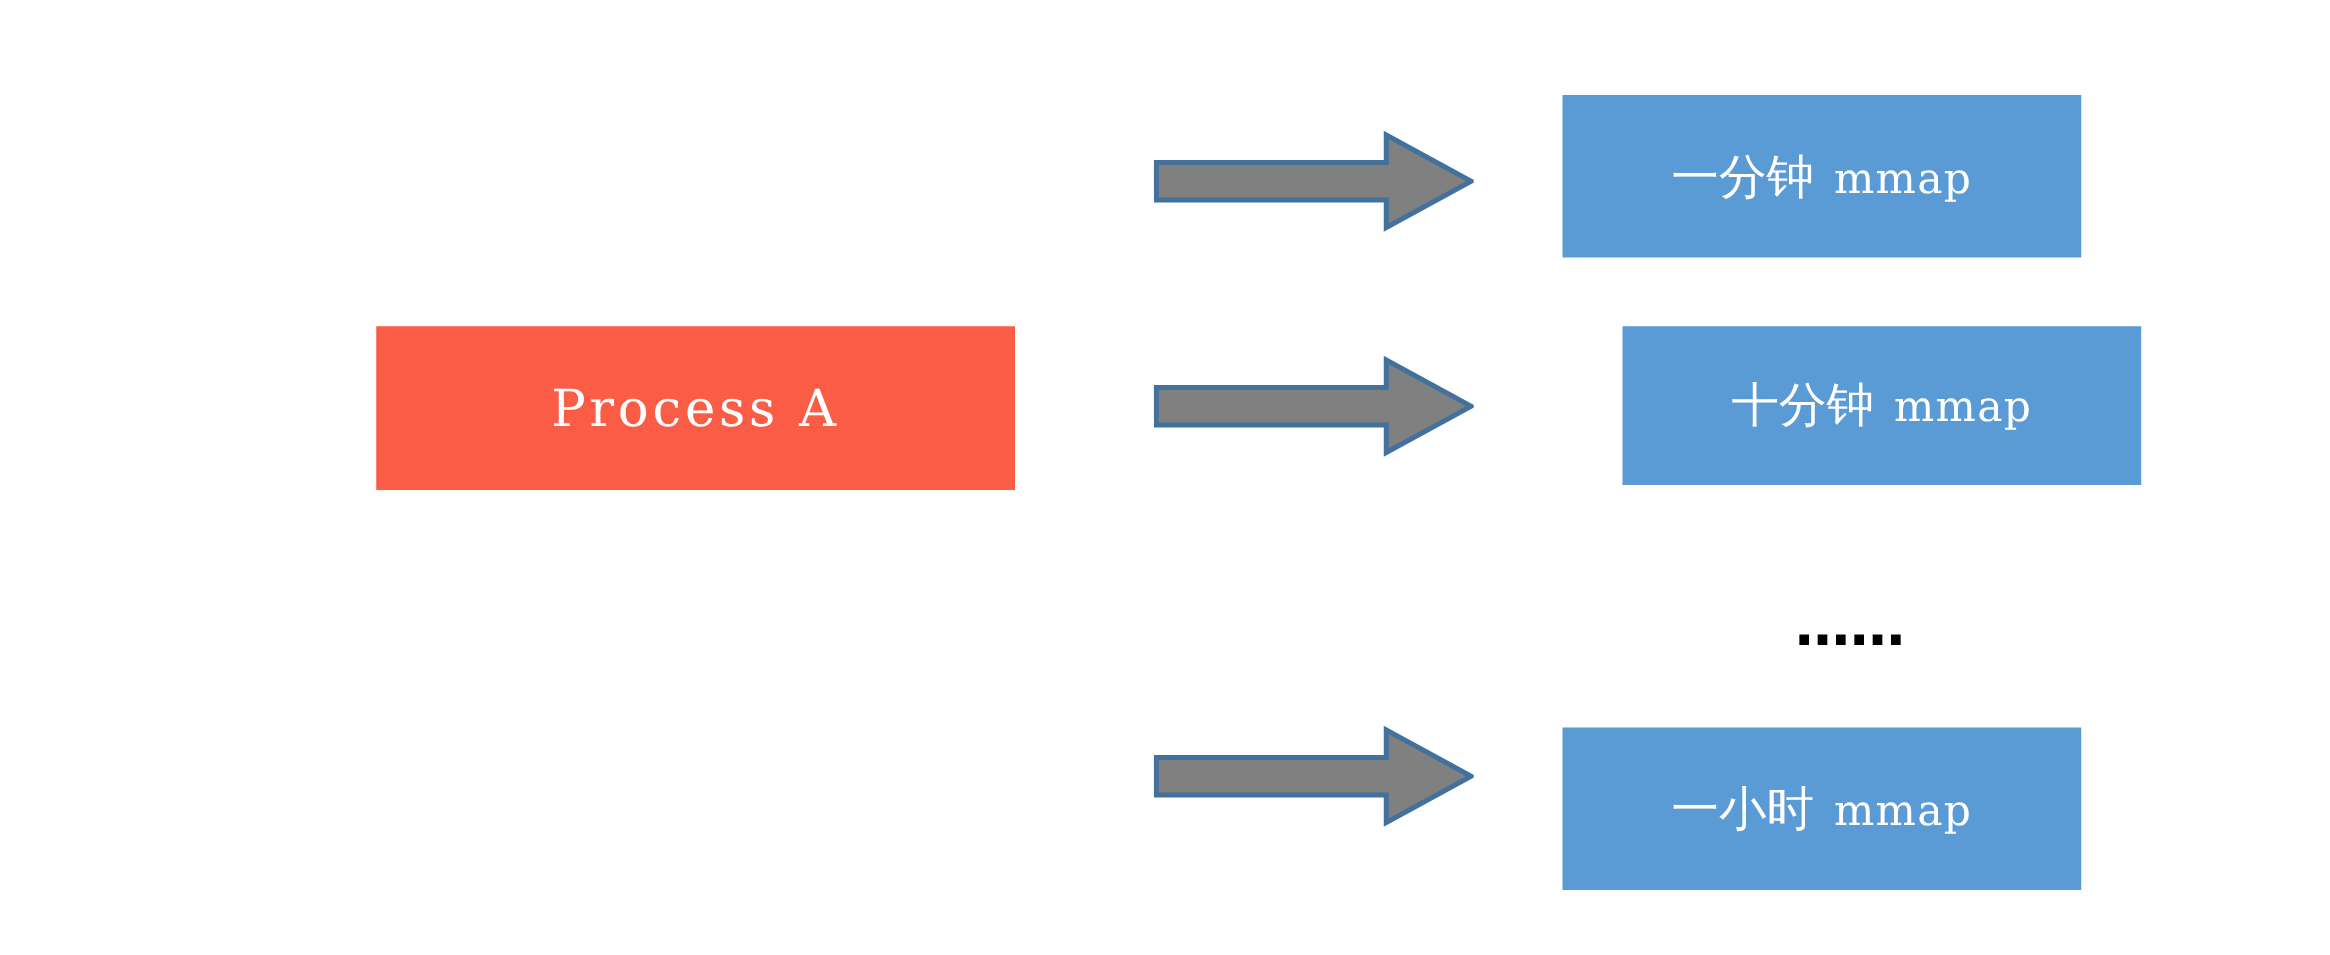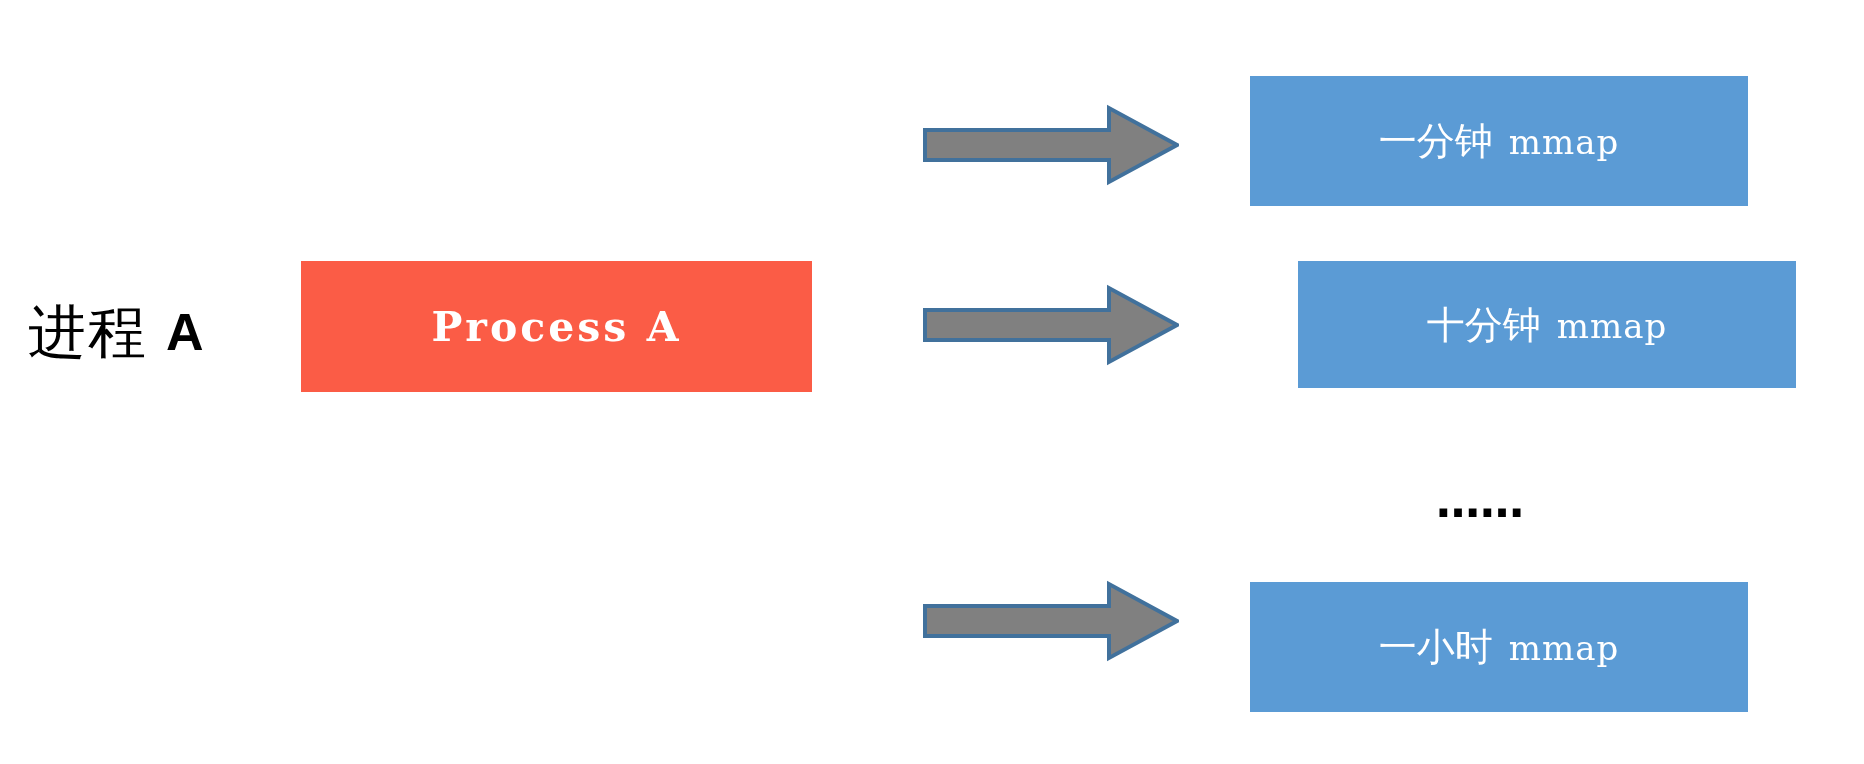--- a/index.html
+++ b/index.html
@@ -55,28 +55,27 @@
     display: flex;
     align-items: center;
     justify-content: center;
   }
   .process-box .box-text {
     font-family: "DejaVu Serif", "Liberation Serif", serif;
     font-size: 41px;
     color: #ffffff;
     letter-spacing: 3px;
     white-space: nowrap;
-    font-weight: bold;
   }
 
   
   .mmap-box {
     position: absolute;
     left: 1250px;
-    width: 498px;
+    width: 415px;
     background: #5b9bd5;
     display: flex;
     align-items: center;
     justify-content: center;
   }
   .mmap-box .box-text {
     font-size: 38px;
     color: #ffffff;
     white-space: nowrap;
     line-height: 1;
@@ -122,24 +121,20 @@
     color: #000000;
     letter-spacing: 0px;
     line-height: 1;
   }
 </style>
 </head>
 <body>
 
 <div id="canvas">
 
-  <div class="process-label">
-    <span class="cjk">进程</span>
-    <span class="latin">A</span>
-  </div>
 
   <div class="process-box">
     <span class="box-text">Process A</span>
   </div>
 
   <div class="block-arrow" id="arrow-0">
     <svg viewBox="0 0 256 82" preserveAspectRatio="none" aria-hidden="true">
       <polygon points="2,26 186,26 186,4 254,41 186,78 186,56 2,56" fill="#808080" stroke="#41719c" stroke-width="4" stroke-linejoin="miter"></polygon>
     </svg>
   </div>

